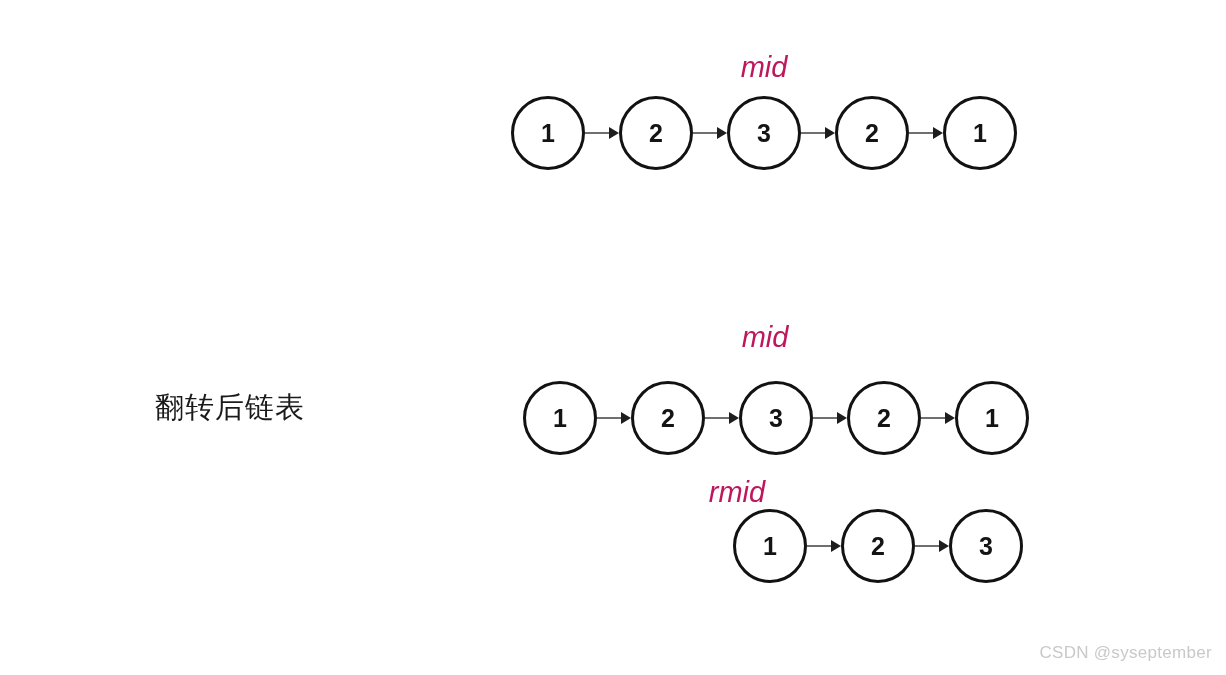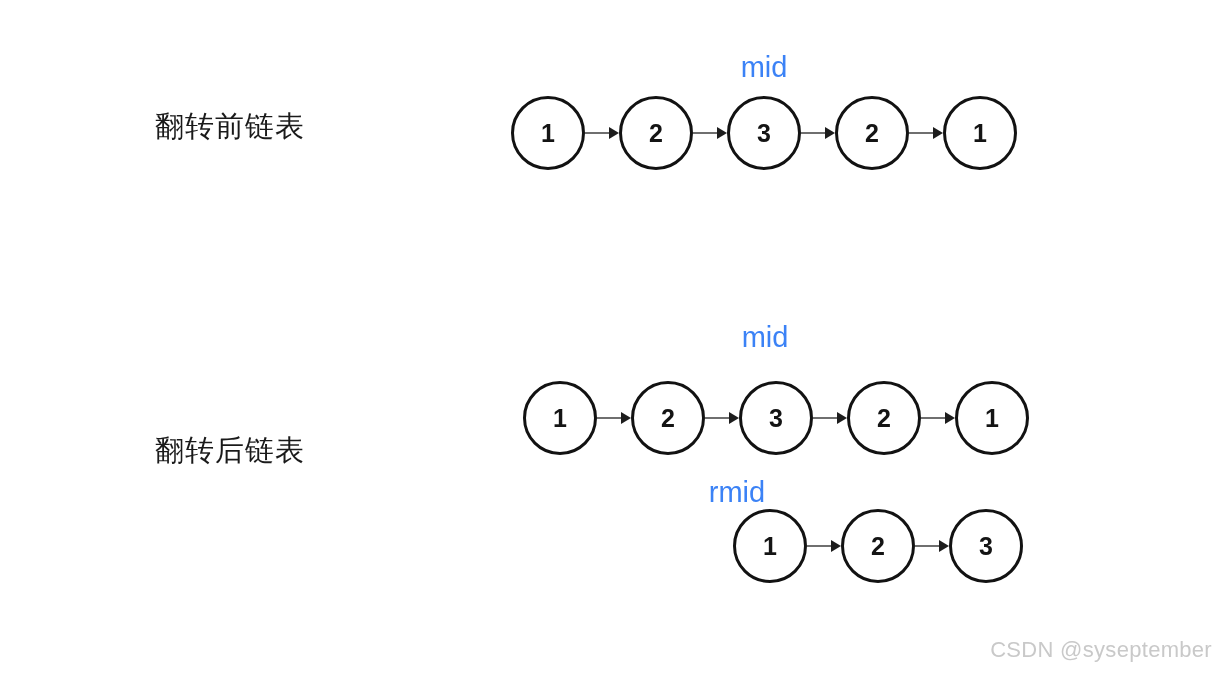--- a/index.html
+++ b/index.html
@@ -86,49 +86,49 @@
     width: 0;
     height: 0;
     border-top: 6px solid transparent;
     border-bottom: 6px solid transparent;
     border-left: 10px solid #1d1d1d;
   }
 
   
   .pointer-label {
     position: absolute;
-    color: #3b82f6;
+    color: #be185d;
     font-family: "Liberation Sans", sans-serif;
     font-size: 29px;
     font-weight: normal;
     line-height: 1;
     white-space: nowrap;
     transform: translateX(-50%);
     user-select: none;
+    font-style: italic;
   }
 
   
   .watermark {
     position: absolute;
     right: 14px;
     bottom: 12px;
     color: #c9c9c9;
     font-family: "Liberation Sans", sans-serif;
-    font-size: 22px;
+    font-size: 17px;
     letter-spacing: 0.3px;
     white-space: nowrap;
     user-select: none;
   }
 </style>
 </head>
 <body>
 
 <div class="stage">
 
-  <div class="row-label" style="left:155px; top:112px;">翻转前链表</div>
 
   <div class="pointer-label" style="left:764px; top:53px;">mid</div>
 
   <div class="chain" style="left:511px; top:96px;">
 
     <div class="node">
       <span class="node-value">1</span>
     </div>
     <div class="arrow">
       <span class="shaft"></span>
@@ -157,21 +157,21 @@
     <div class="arrow">
       <span class="shaft"></span>
       <span class="head"></span>
     </div>
 
     <div class="node">
       <span class="node-value">1</span>
     </div>
   </div>
 
-  <div class="row-label" style="left:155px; top:393px;margin-top:43px;">翻转后链表</div>
+  <div class="row-label" style="left:155px; top:393px;">翻转后链表</div>
 
   <div class="pointer-label" style="left:765px; top:323px;">mid</div>
 
   <div class="chain" style="left:523px; top:381px;">
 
     <div class="node">
       <span class="node-value">1</span>
     </div>
     <div class="arrow">
       <span class="shaft"></span>

